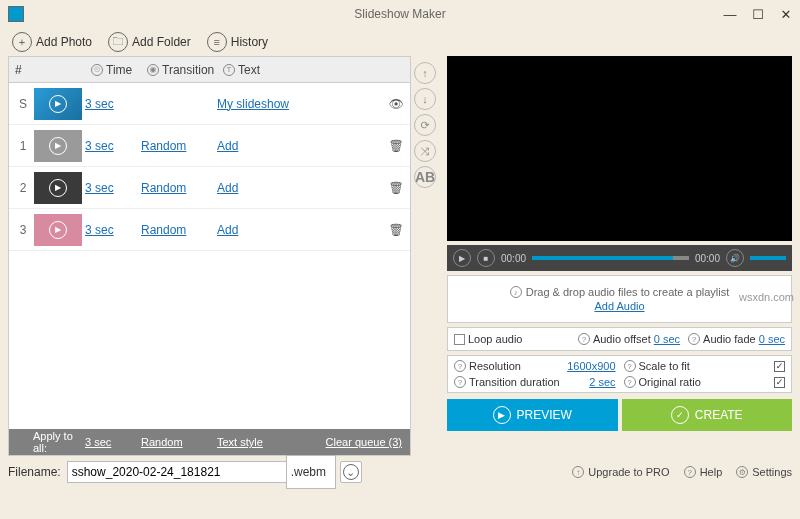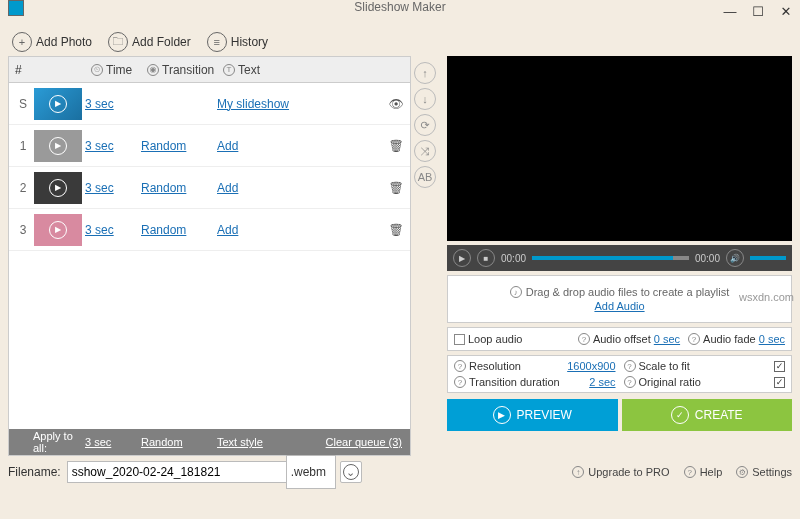--- a/index.html
+++ b/index.html
@@ -1,17 +1,17 @@
 <!DOCTYPE html>
 <html><head>
 <meta charset="utf-8">
 <style>
 * { box-sizing: border-box; margin: 0; padding: 0; font-family: "Segoe UI", Tahoma, sans-serif; }
 body { width: 800px; height: 519px; background: #f3ece1; font-size: 12px; color: #333; overflow: hidden; }
-.titlebar { height: 28px; display: flex; align-items: flex-start; position: relative; }
+.titlebar { height: 28px; display: flex; align-items: center; position: relative; }
 .app-icon { width: 16px; height: 16px; background: #0099cc; margin: 0 8px; border: 1px solid #666; }
 .app-title { position: absolute; left: 50%; transform: translateX(-50%); color: #666; font-size: 12px; }
 .winbtns { position: absolute; right: 0; display: flex; }
 .winbtn { width: 28px; height: 22px; display: flex; align-items: center; justify-content: center; font-size: 13px; color: #333; cursor: pointer; }
 .toolbar { height: 28px; display: flex; align-items: center; padding: 0 6px; gap: 4px; }
 .tbtn { display: flex; align-items: center; gap: 4px; padding: 2px 6px; cursor: pointer; }
 .circ-icon { width: 20px; height: 20px; border: 1.5px solid #666; border-radius: 50%; display: flex; align-items: center; justify-content: center; font-size: 11px; color: #666; }
 .main { display: flex; height: 400px; }
 .left { width: 445px; display: flex; flex-direction: column; padding: 0 6px 0 8px; }
 .left-inner { background: #fff; border: 1px solid #ccc; flex: 1; display: flex; flex-direction: column; min-height: 0; }
@@ -181,21 +181,21 @@
           <span class="acell a-trans">Random</span>
           <span class="acell a-text">Text style</span>
           <span class="acell a-clear">Clear queue (3)</span>
         </div>
       </div>
       <div class="sidebtns">
         <div class="sidebtn">↑</div>
         <div class="sidebtn">↓</div>
         <div class="sidebtn">⟳</div>
         <div class="sidebtn">⤨</div>
-        <div class="sidebtn" style="font-size:11px;">AB</div>
+        <div class="sidebtn" style="font-size:14px;font-weight:bold;">AB</div>
       </div>
     </div>
   </div>
 
   <div class="right">
     <div class="preview"></div>
     <div class="pctrl">
       <div class="pbtn">▶</div>
       <div class="pbtn">■</div>
       <span>00:00</span>

